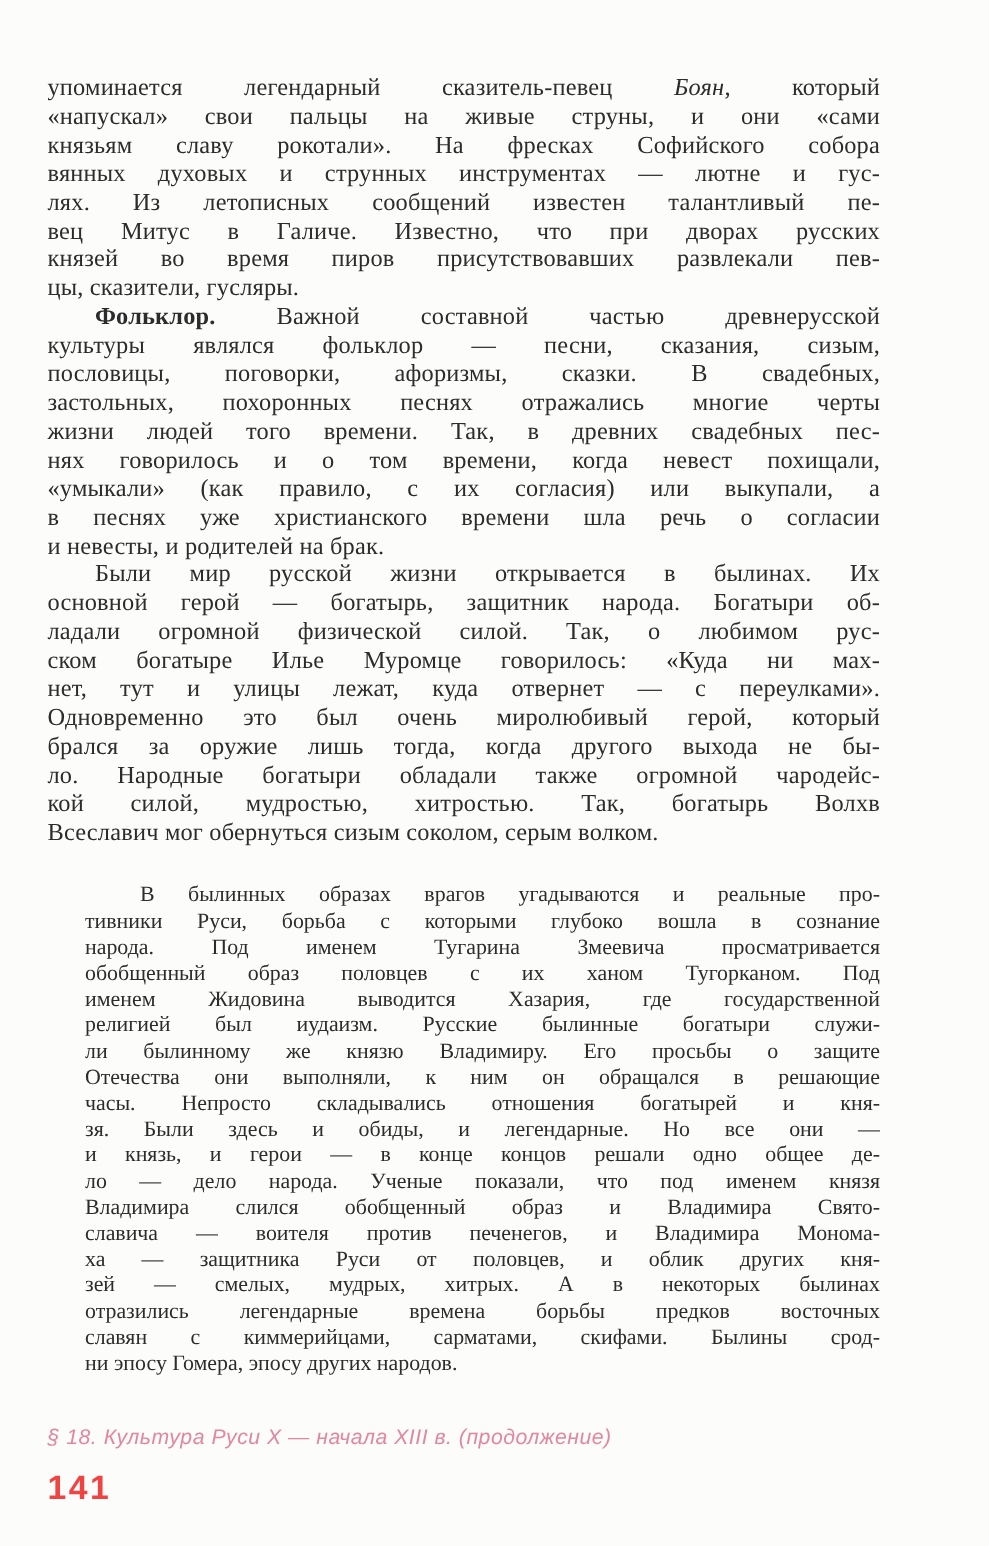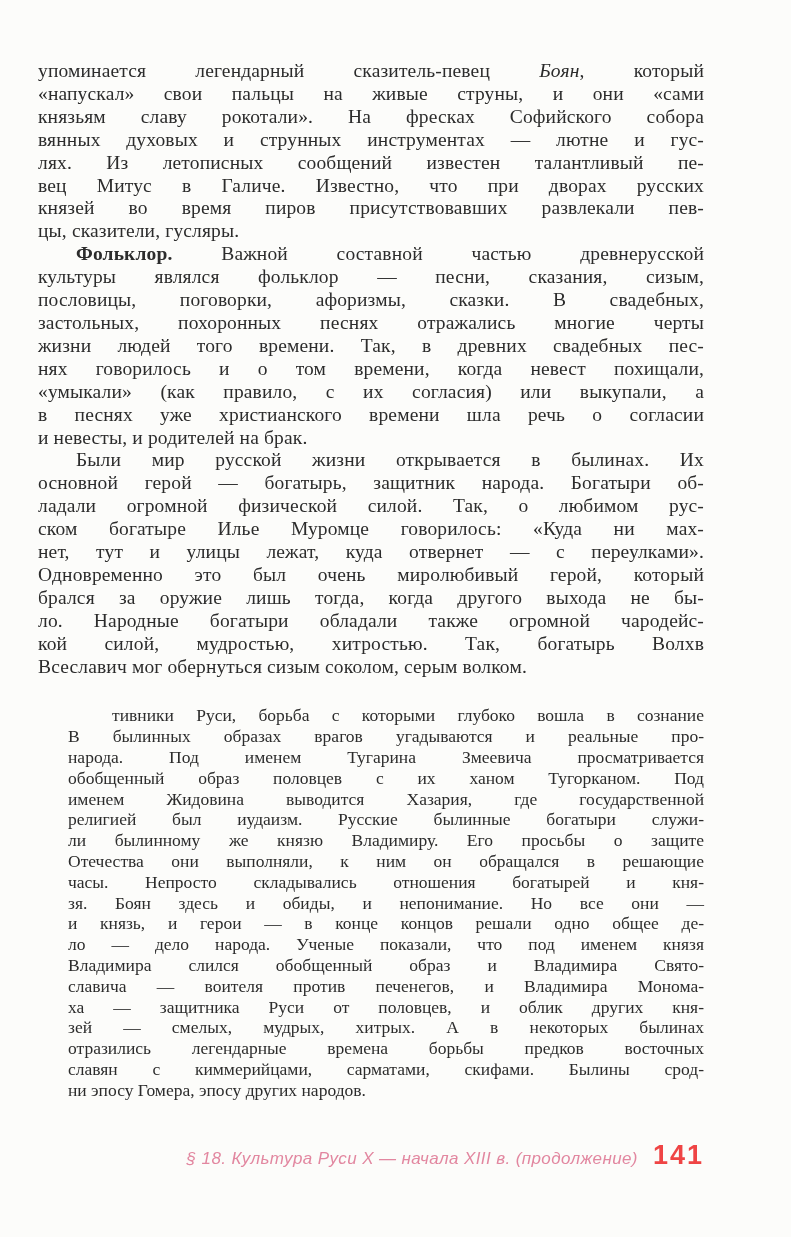--- a/index.html
+++ b/index.html
@@ -18,20 +18,21 @@
   .line{text-align:justify;text-align-last:justify;white-space:normal;}
   .line.last{text-align-last:left;}
   .para.indent .line:first-child{text-indent:38px;}
   .para.petit.indent .line:first-child{text-indent:44px;}
   .para b{font-weight:bold;}
   .para i{font-style:italic;}
   .footer{
     position:absolute;left:38px;top:1140px;width:666px;
     display:flex;justify-content:flex-end;align-items:baseline;gap:15px;
     font-family:"Liberation Sans",sans-serif;
+    flex-direction:column;
   }
   .footer-caption{color:#e287a0;font-style:italic;font-size:17px;letter-spacing:0.4px;}
   .footer-number{color:#ef4444;font-weight:bold;font-size:27px;letter-spacing:2px;}
 </style>
 </head>
 <body>
 
 <div class="page">
 
   <div class="text-block">
@@ -63,30 +64,30 @@
         <div class="line">ладали огромной физической силой. Так, о любимом рус-</div>
         <div class="line">ском богатыре Илье Муромце говорилось: «Куда ни мах-</div>
         <div class="line">нет, тут и улицы лежат, куда отвернет — с переулками».</div>
         <div class="line">Одновременно это был очень миролюбивый герой, который</div>
         <div class="line">брался за оружие лишь тогда, когда другого выхода не бы-</div>
         <div class="line">ло. Народные богатыри обладали также огромной чародейс-</div>
         <div class="line">кой силой, мудростью, хитростью. Так, богатырь Волхв</div>
         <div class="line last">Всеславич мог обернуться сизым соколом, серым волком.</div>
       </div>
       <div class="para petit indent">
+        <div class="line">В былинных образах врагов угадываются и реальные про-</div>
         <div class="line">тивники Руси, борьба с которыми глубоко вошла в сознание</div>
-        <div class="line">В былинных образах врагов угадываются и реальные про-</div>
         <div class="line">народа. Под именем Тугарина Змеевича просматривается</div>
         <div class="line">обобщенный образ половцев с их ханом Тугорканом. Под</div>
         <div class="line">именем Жидовина выводится Хазария, где государственной</div>
         <div class="line">религией был иудаизм. Русские былинные богатыри служи-</div>
         <div class="line">ли былинному же князю Владимиру. Его просьбы о защите</div>
         <div class="line">Отечества они выполняли, к ним он обращался в решающие</div>
         <div class="line">часы. Непросто складывались отношения богатырей и кня-</div>
-        <div class="line">зя. Боян здесь и обиды, и непонимание. Но все они —</div>
+        <div class="line">зя. Были здесь и обиды, и легендарные. Но все они —</div>
         <div class="line">и князь, и герои — в конце концов решали одно общее де-</div>
         <div class="line">ло — дело народа. Ученые показали, что под именем князя</div>
         <div class="line">Владимира слился обобщенный образ и Владимира Свято-</div>
         <div class="line">славича — воителя против печенегов, и Владимира Монома-</div>
         <div class="line">ха — защитника Руси от половцев, и облик других кня-</div>
         <div class="line">зей — смелых, мудрых, хитрых. А в некоторых былинах</div>
         <div class="line">отразились легендарные времена борьбы предков восточных</div>
         <div class="line">славян с киммерийцами, сарматами, скифами. Былины срод-</div>
         <div class="line last">ни эпосу Гомера, эпосу других народов.</div>
       </div>

